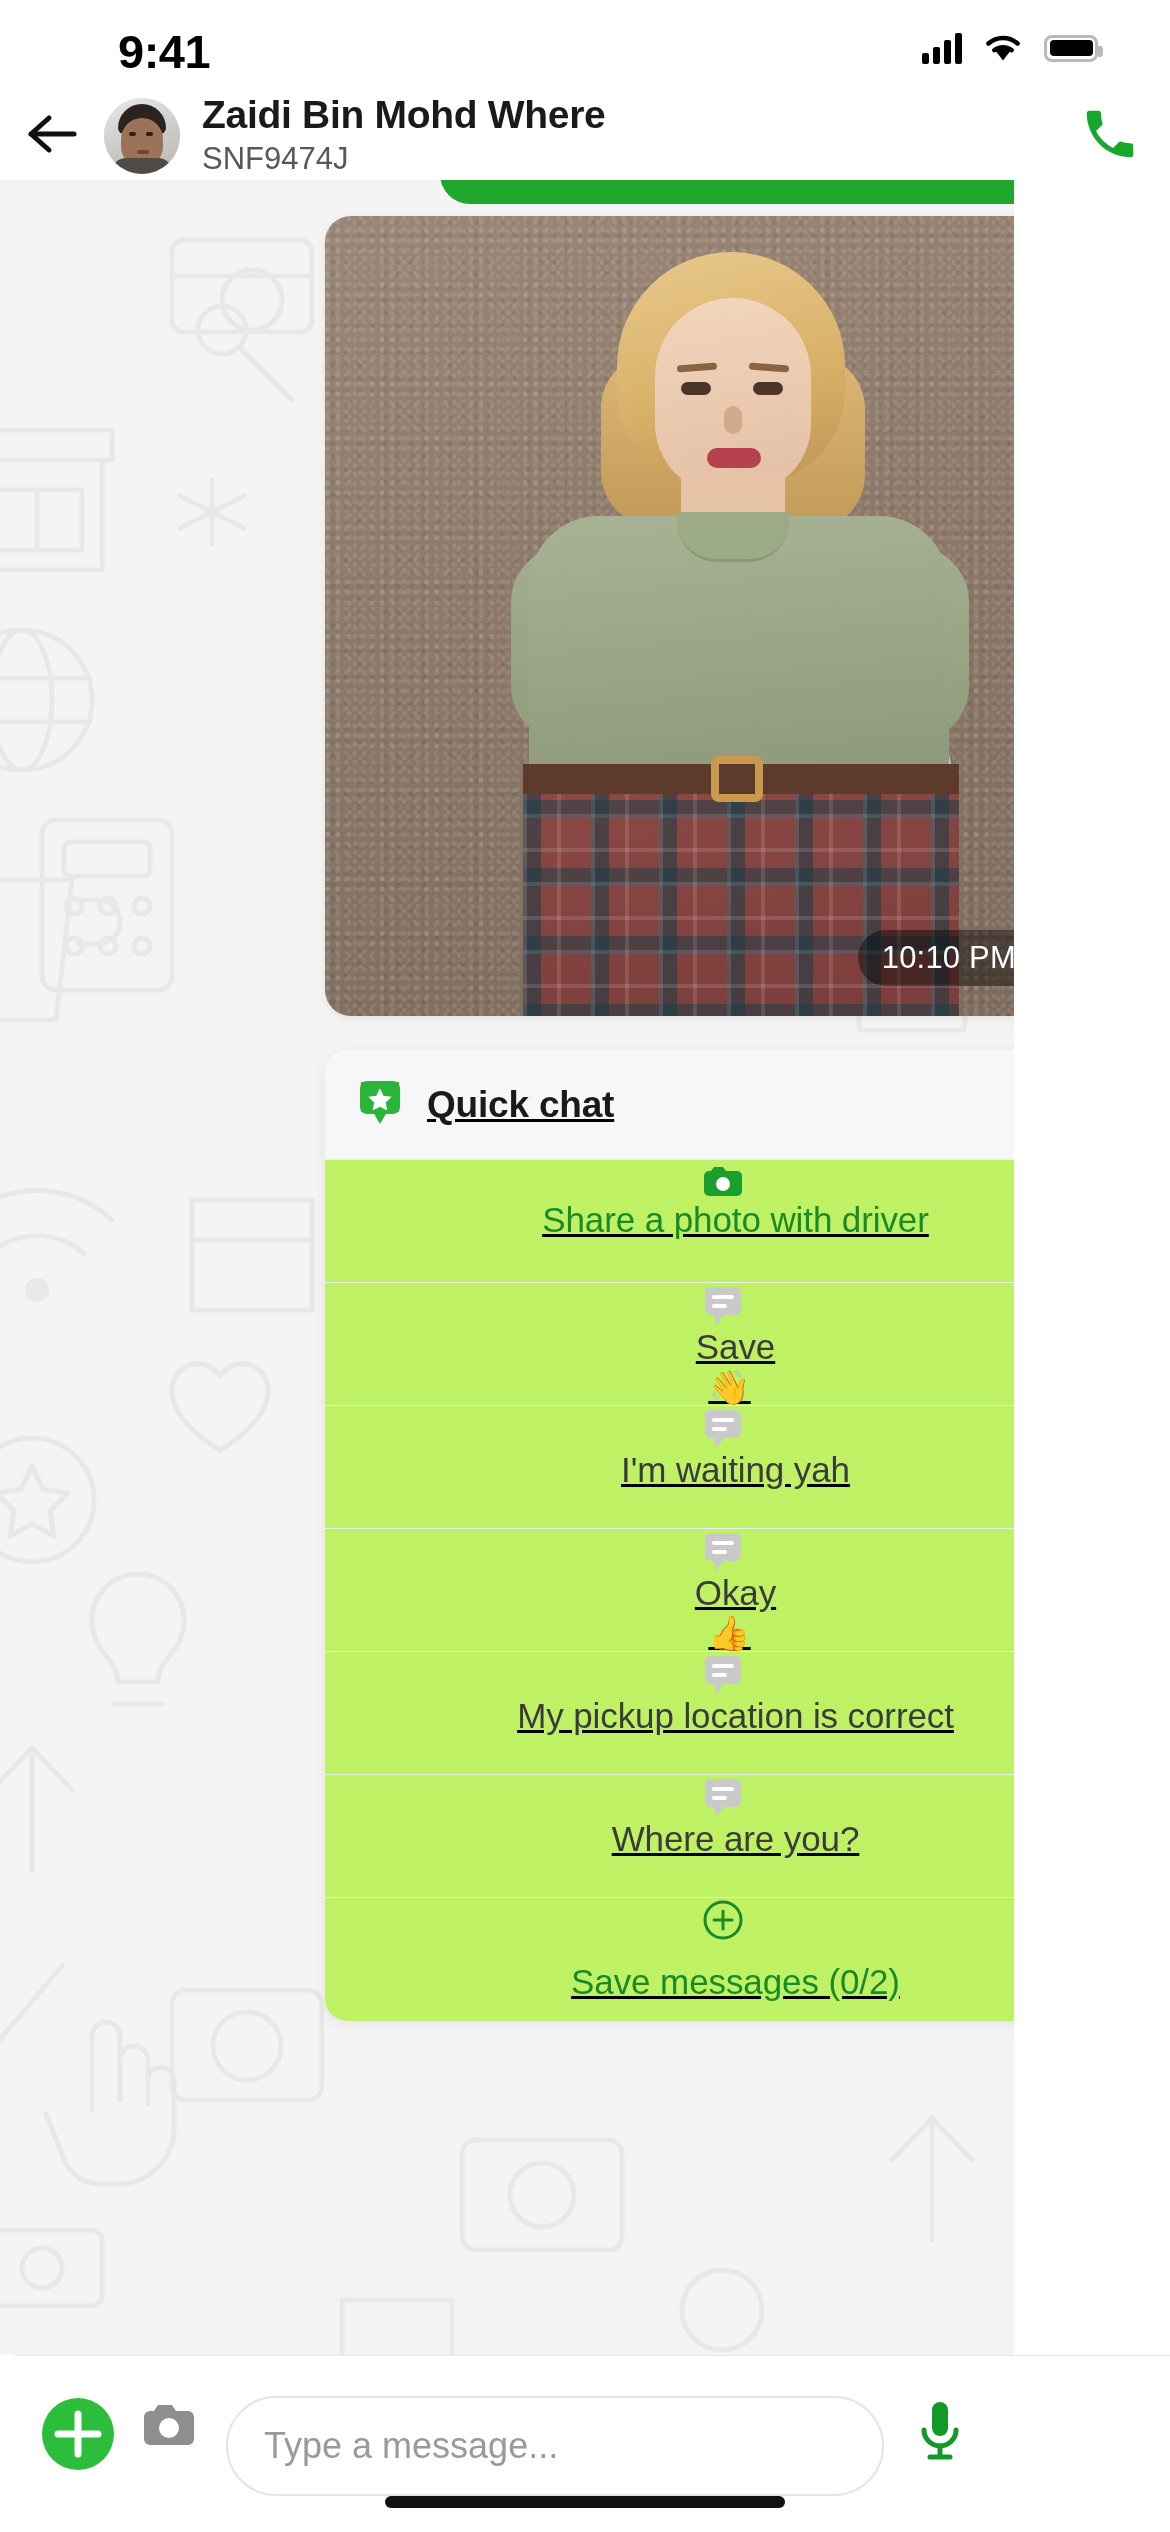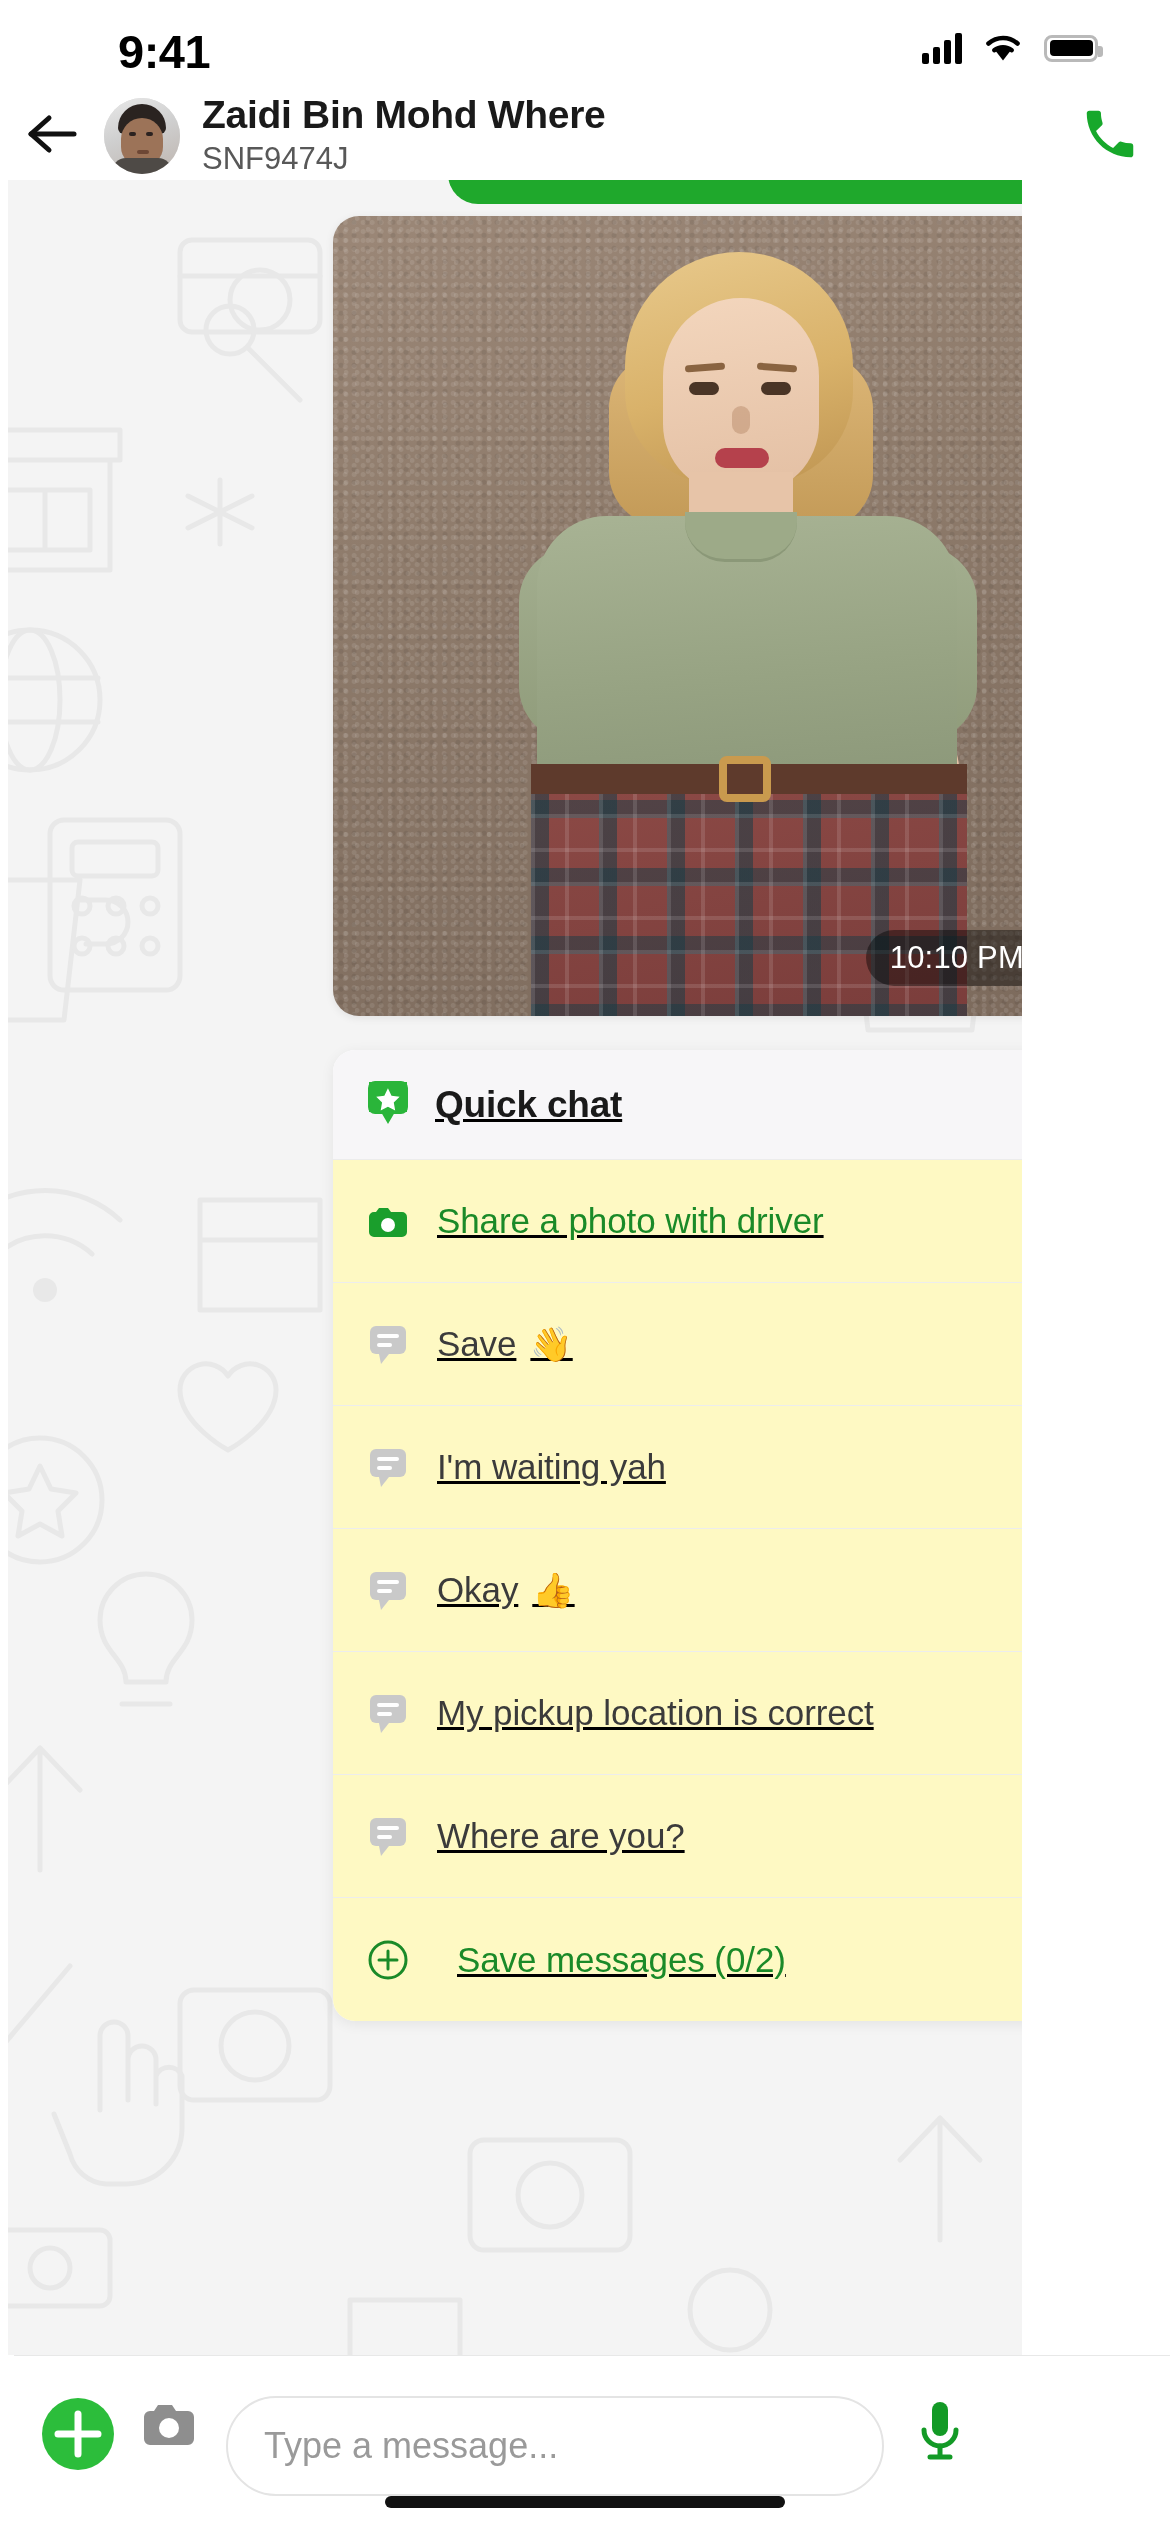--- a/index.html
+++ b/index.html
@@ -71,21 +71,21 @@
   #contact-subtitle{
     font-size:31px; font-weight:400; color:#585858; line-height:1.25; margin-top:4px;
     white-space:nowrap;
   }
   #call-button{
     width:120px;height:88px;display:flex;align-items:center;justify-content:center;flex:0 0 auto;
   }
 
   
   #chat-body{
-    position:absolute; top:180px; left:8px; width:1014px; height:2175px;
+    position:absolute; top:180px; left:0; width:1014px; height:2175px;
     background:#f4f4f4; overflow:hidden; z-index:5;
   }
   #doodle-layer{
     position:absolute; inset:0; opacity:1;
   }
   #doodle-layer svg{ width:100%; height:100%; display:block;}
 
   
   #outgoing-bubble-top{
     position:absolute; left:440px; top:-96px; width:670px; height:120px;
@@ -158,21 +158,21 @@
   #quick-chat-header{
     height:110px; background:#f7f6f8; display:flex; align-items:center;
     padding:0 34px 0 32px; border-bottom:1px solid #ececec;
   }
   #quick-chat-title{
     font-size:37px; font-weight:700; color:#1a1a1a; margin-left:24px; flex:1 1 auto;
     letter-spacing:-0.2px;
   }
   .qc-row{
     height:123px; display:flex; align-items:center; padding:0 32px;
-    border-bottom:1px solid #ededed; background:#fef9c3;
+    border-bottom:1px solid #ededed; background:#bef264;flex-direction:column;
   }
   .qc-row:last-child{ border-bottom:none;gap:20px; }
   .qc-icon{ width:46px; flex:0 0 auto; display:flex; align-items:center; justify-content:center;}
   .qc-label{ font-size:35px; color:#3b3b3b; margin-left:26px; letter-spacing:-0.1px;}
   .qc-label.green{ color:#1a8a28; }
   .emoji{ font-size:34px; }
 
   
   #composer{
     position:absolute; left:0; top:2355px; width:1170px; height:177px;

